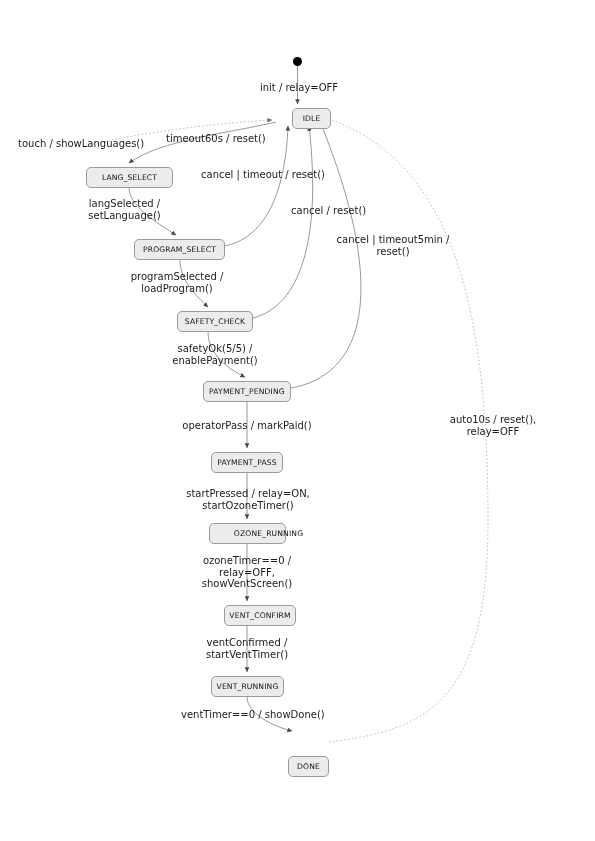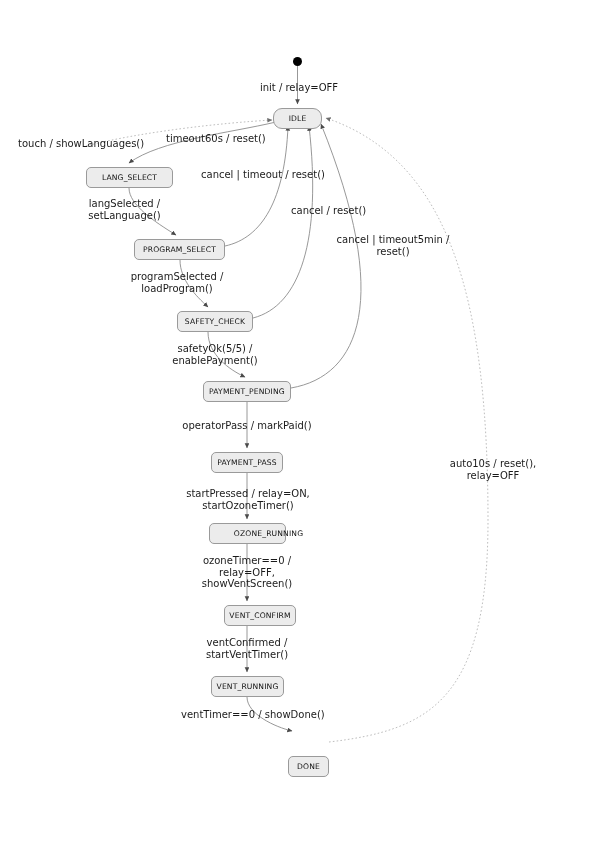--- a/index.html
+++ b/index.html
@@ -75,21 +75,21 @@
 
     <path d="M247,626 L247,672" fill="none" stroke="#8c8c8c" stroke-width="0.9" marker-end="url(#ah)"></path>
 
     <path d="M247,697 C247,714 275,727 292,731" fill="none" stroke="#8c8c8c" stroke-width="0.9" marker-end="url(#ah)"></path>
 
     <path d="M329,742 C430,730 488,700 488,520 C488,300 450,160 326,118" fill="none" stroke="#b5b5b5" stroke-width="0.9" stroke-dasharray="1.6 2.2" marker-end="url(#ahd)"></path>
   </svg>
 
   <div class="start-dot" style="left:293px;top:57px;"></div>
 
-  <div class="node-box" style="left:273px;top:108px;width:49px;border-radius:9px;">IDLE</div>
+  <div class="node-box" style="left:292px;top:108px;width:39px;">IDLE</div>
   <div class="node-box" style="left:86px;top:167px;width:87px;">LANG_SELECT</div>
   <div class="node-box" style="left:134px;top:239px;width:91px;">PROGRAM_SELECT</div>
   <div class="node-box" style="left:177px;top:311px;width:76px;">SAFETY_CHECK</div>
   <div class="node-box" style="left:203px;top:381px;width:88px;">PAYMENT_PENDING</div>
   <div class="node-box" style="left:211px;top:452px;width:72px;">PAYMENT_PASS</div>
   <div class="node-box" style="left:209px;top:523px;width:77px;padding-left:42px;">OZONE_RUNNING</div>
   <div class="node-box" style="left:224px;top:605px;width:72px;">VENT_CONFIRM</div>
   <div class="node-box" style="left:211px;top:676px;width:73px;">VENT_RUNNING</div>
   <div class="node-box" style="left:288px;top:756px;width:41px;">DONE</div>
 
@@ -122,16 +122,16 @@
 
   <div class="edge-label" style="left:187px;top:555px;width:120px;">ozoneTimer==0 /
 relay=OFF,
 showVentScreen()</div>
 
   <div class="edge-label" style="left:192px;top:637px;width:110px;">ventConfirmed /
 startVentTimer()</div>
 
   <div class="edge-label" style="left:181px;top:709px;width:140px;">ventTimer==0 / showDone()</div>
 
-  <div class="edge-label" style="left:438px;top:414px;width:110px;margin-top:44px;">auto10s / reset(),
+  <div class="edge-label" style="left:438px;top:414px;width:110px;">auto10s / reset(),
 relay=OFF</div>
 
 </div>
 
 </body></html>

